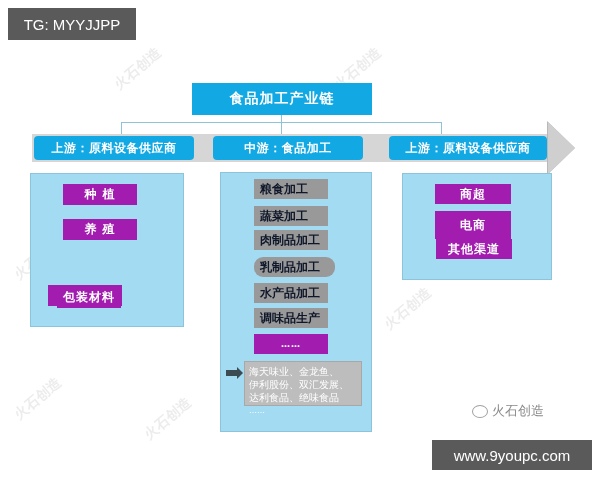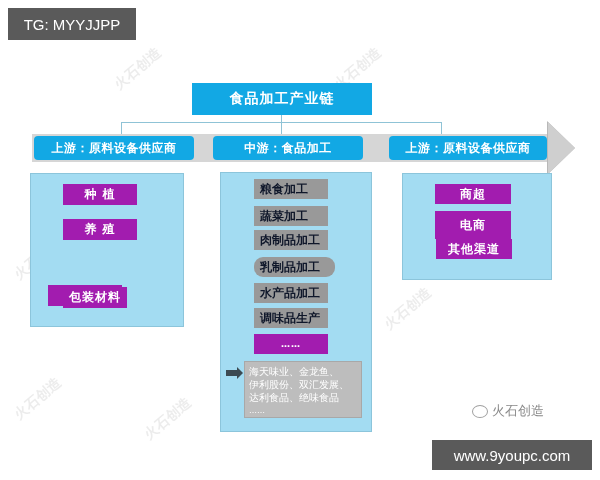--- a/index.html
+++ b/index.html
@@ -50,21 +50,21 @@
   .item {
     background: #a21caf; color: #ffffff; font-size: 12px; font-weight: bold;
     display: flex; align-items: center; justify-content: center;
     letter-spacing: 1px;
   }
   .item-mid {
     background: #999999; color: #0f172a; font-size: 12px; font-weight: bold;
     display: flex; align-items: center; padding-left: 6px; box-sizing: border-box;
   }
   .companies {
-    left: 244px; top: 361px; width: 118px; height: 57px;
+    left: 244px; top: 361px; width: 118px; height: 45px;
     background: #bdbdbd; border: 1px solid #a8a8a8; color: #ffffff;
     font-size: 10px; line-height: 13px; padding: 3px 4px; box-sizing: border-box;
   }
   .pointer {
     left: 226px; top: 370px; width: 12px; height: 6px; background: #3c4a52;
   }
   .pointer-tip {
     left: 237px; top: 367px; width: 0; height: 0;
     border-top: 6px solid transparent; border-bottom: 6px solid transparent;
     border-left: 6px solid #3c4a52;
@@ -112,21 +112,21 @@
 <div class="abs arrow-head"></div>
 
 <div class="abs stage" style="left:34px;width:160px;">上游：原料设备供应商</div>
 <div class="abs stage" style="left:213px;width:150px;">中游：食品加工</div>
 <div class="abs stage" style="left:389px;width:158px;">上游：原料设备供应商</div>
 
 <div class="abs panel" style="left:30px;top:173px;width:152px;height:152px;"></div>
 <div class="abs item" style="left:63px;top:184px;width:74px;height:21px;">种 植</div>
 <div class="abs item" style="left:63px;top:219px;width:74px;height:21px;">养 殖</div>
 <div class="abs item" style="left:48px;top:253px;width:74px;height:21px;margin-top:32px;">捕 捞</div>
-<div class="abs item" style="left:63px;top:287px;width:64px;height:21px;">包装材料</div>
+<div class="abs item" style="left:57px;top:287px;width:64px;height:21px;">包装材料</div>
 
 <div class="abs panel" style="left:220px;top:172px;width:150px;height:258px;"></div>
 <div class="abs item-mid" style="left:254px;top:179px;width:74px;height:20px;">粮食加工</div>
 <div class="abs item-mid" style="left:254px;top:206px;width:74px;height:20px;">蔬菜加工</div>
 <div class="abs item-mid" style="left:254px;top:230px;width:74px;height:20px;">肉制品加工</div>
 <div class="abs item-mid" style="left:254px;top:257px;width:81px;height:20px;border-radius:9px;">乳制品加工</div>
 <div class="abs item-mid" style="left:254px;top:283px;width:74px;height:20px;">水产品加工</div>
 <div class="abs item-mid" style="left:254px;top:308px;width:74px;height:20px;">调味品生产</div>
 <div class="abs item" style="left:254px;top:334px;width:74px;height:20px;font-size:9px;">……</div>
 

